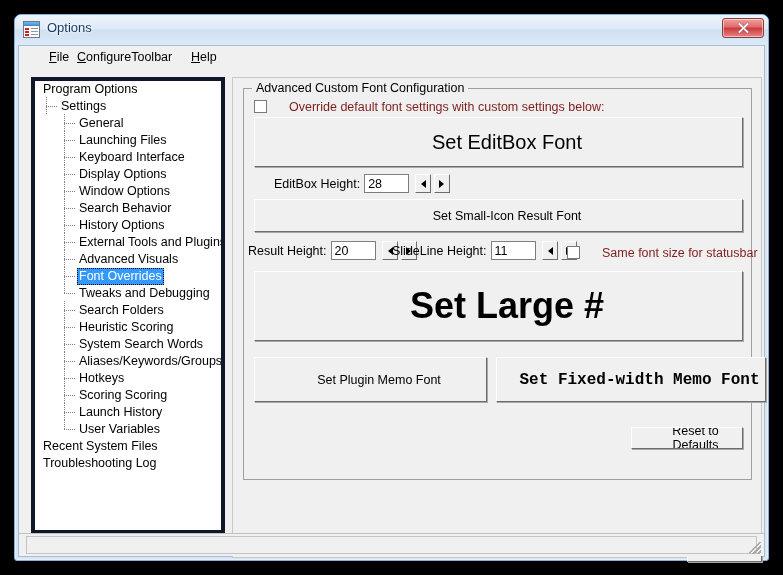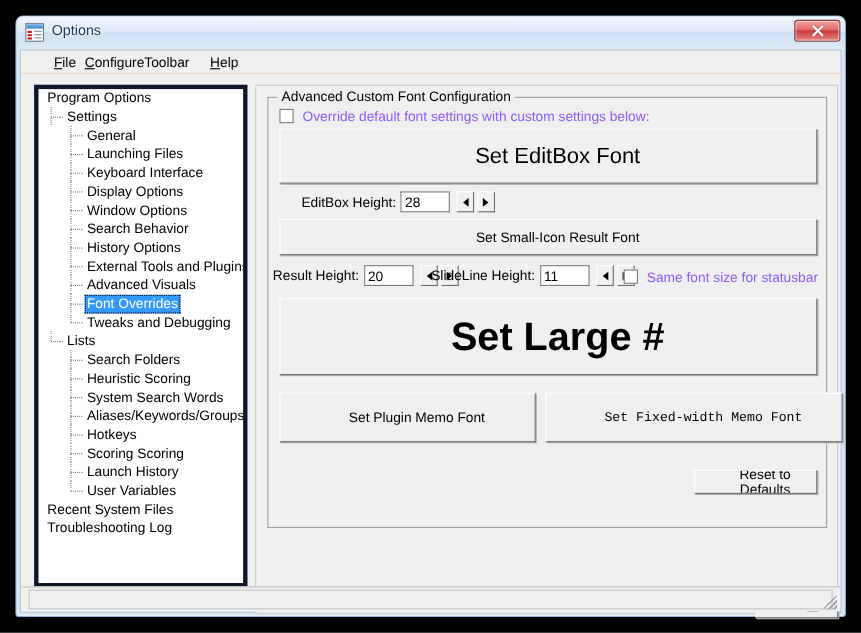--- a/index.html
+++ b/index.html
@@ -183,22 +183,22 @@
   .cbox {
     display: inline-block;
     width: 13px; height: 13px;
     background: #ffffff;
     border: 1px solid #7b7b7b;
     box-shadow: 1px 1px 0 #ffffff inset;
     box-sizing: border-box;
     vertical-align: -2px;
   }
   .cblabel {
-    font-size: 12.5px; color: #8b5cf6;
-    margin-left: 8px;
+    font-size: 12.5px; color: #7f1d1d;
+    margin-left: 22px;
   }
 
   
   .btn {
     position: absolute;
     background: #f0f0f0;
     border-top: 1px solid #ffffff;
     border-left: 1px solid #ffffff;
     border-right: 1px solid #6d6d6d;
     border-bottom: 1px solid #6d6d6d;
@@ -212,21 +212,21 @@
     overflow: hidden;
     padding-left: 17px;
   }
   #btn-editbox   { left: 10px;  top: 28px;  width: 489px; height: 50px;  font-size: 20px; }
   #btn-smallicon { left: 10px;  top: 110px; width: 489px; height: 33px;  font-size: 12.5px; }
   #btn-large     { left: 10px;  top: 182px; width: 489px; height: 70px;
                    font-size: 36px; font-weight: bold; }
   #btn-plugin    { left: 10px;  top: 268px; width: 233px; height: 45px;  font-size: 12.5px; }
   #btn-fixed     { left: 252px; top: 268px; width: 270px; height: 45px;
                    font-family: "Liberation Mono", "DejaVu Sans Mono", monospace;
-                   font-size: 12px; font-weight: normal; }
+                   font-size: 16px; font-weight: bold; }
   #btn-reset     { left: 387px; top: 338px; width: 112px; height: 22px;  font-size: 12.5px; }
 
   
   .spinrow { position: absolute; white-space: nowrap; }
   .splabel { font-size: 12.5px; color: #000; }
   .spinput {
     display: inline-block;
     width: 45px; height: 19px;
     background: #ffffff;
     border: 1px solid #7b7b7b;
@@ -349,21 +349,20 @@
           <div class="tnode lvl2"><span class="tlabel">Launching Files</span></div>
           <div class="tnode lvl2"><span class="tlabel">Keyboard Interface</span></div>
           <div class="tnode lvl2"><span class="tlabel">Display Options</span></div>
           <div class="tnode lvl2"><span class="tlabel">Window Options</span></div>
           <div class="tnode lvl2"><span class="tlabel">Search Behavior</span></div>
           <div class="tnode lvl2"><span class="tlabel">History Options</span></div>
           <div class="tnode lvl2"><span class="tlabel">External Tools and Plugins</span></div>
           <div class="tnode lvl2"><span class="tlabel">Advanced Visuals</span></div>
           <div class="tnode lvl2 sel"><span class="tlabel">Font Overrides</span></div>
           <div class="tnode lvl2 lastchild"><span class="tlabel">Tweaks and Debugging</span></div>
-          <div class="tnode lvl1 lastchild"><span class="tlabel">Lists</span></div>
           <div class="tnode lvl2"><span class="tlabel">Search Folders</span></div>
           <div class="tnode lvl2"><span class="tlabel">Heuristic Scoring</span></div>
           <div class="tnode lvl2"><span class="tlabel">System Search Words</span></div>
           <div class="tnode lvl2"><span class="tlabel">Aliases/Keywords/Groups</span></div>
           <div class="tnode lvl2"><span class="tlabel">Hotkeys</span></div>
           <div class="tnode lvl2"><span class="tlabel">Scoring Scoring</span></div>
           <div class="tnode lvl2"><span class="tlabel">Launch History</span></div>
           <div class="tnode lvl2 lastchild"><span class="tlabel">User Variables</span></div>
           <div class="tnode lvl0"><span class="tlabel">Recent System Files</span></div>
           <div class="tnode lvl0"><span class="tlabel">Troubleshooting Log</span></div>

